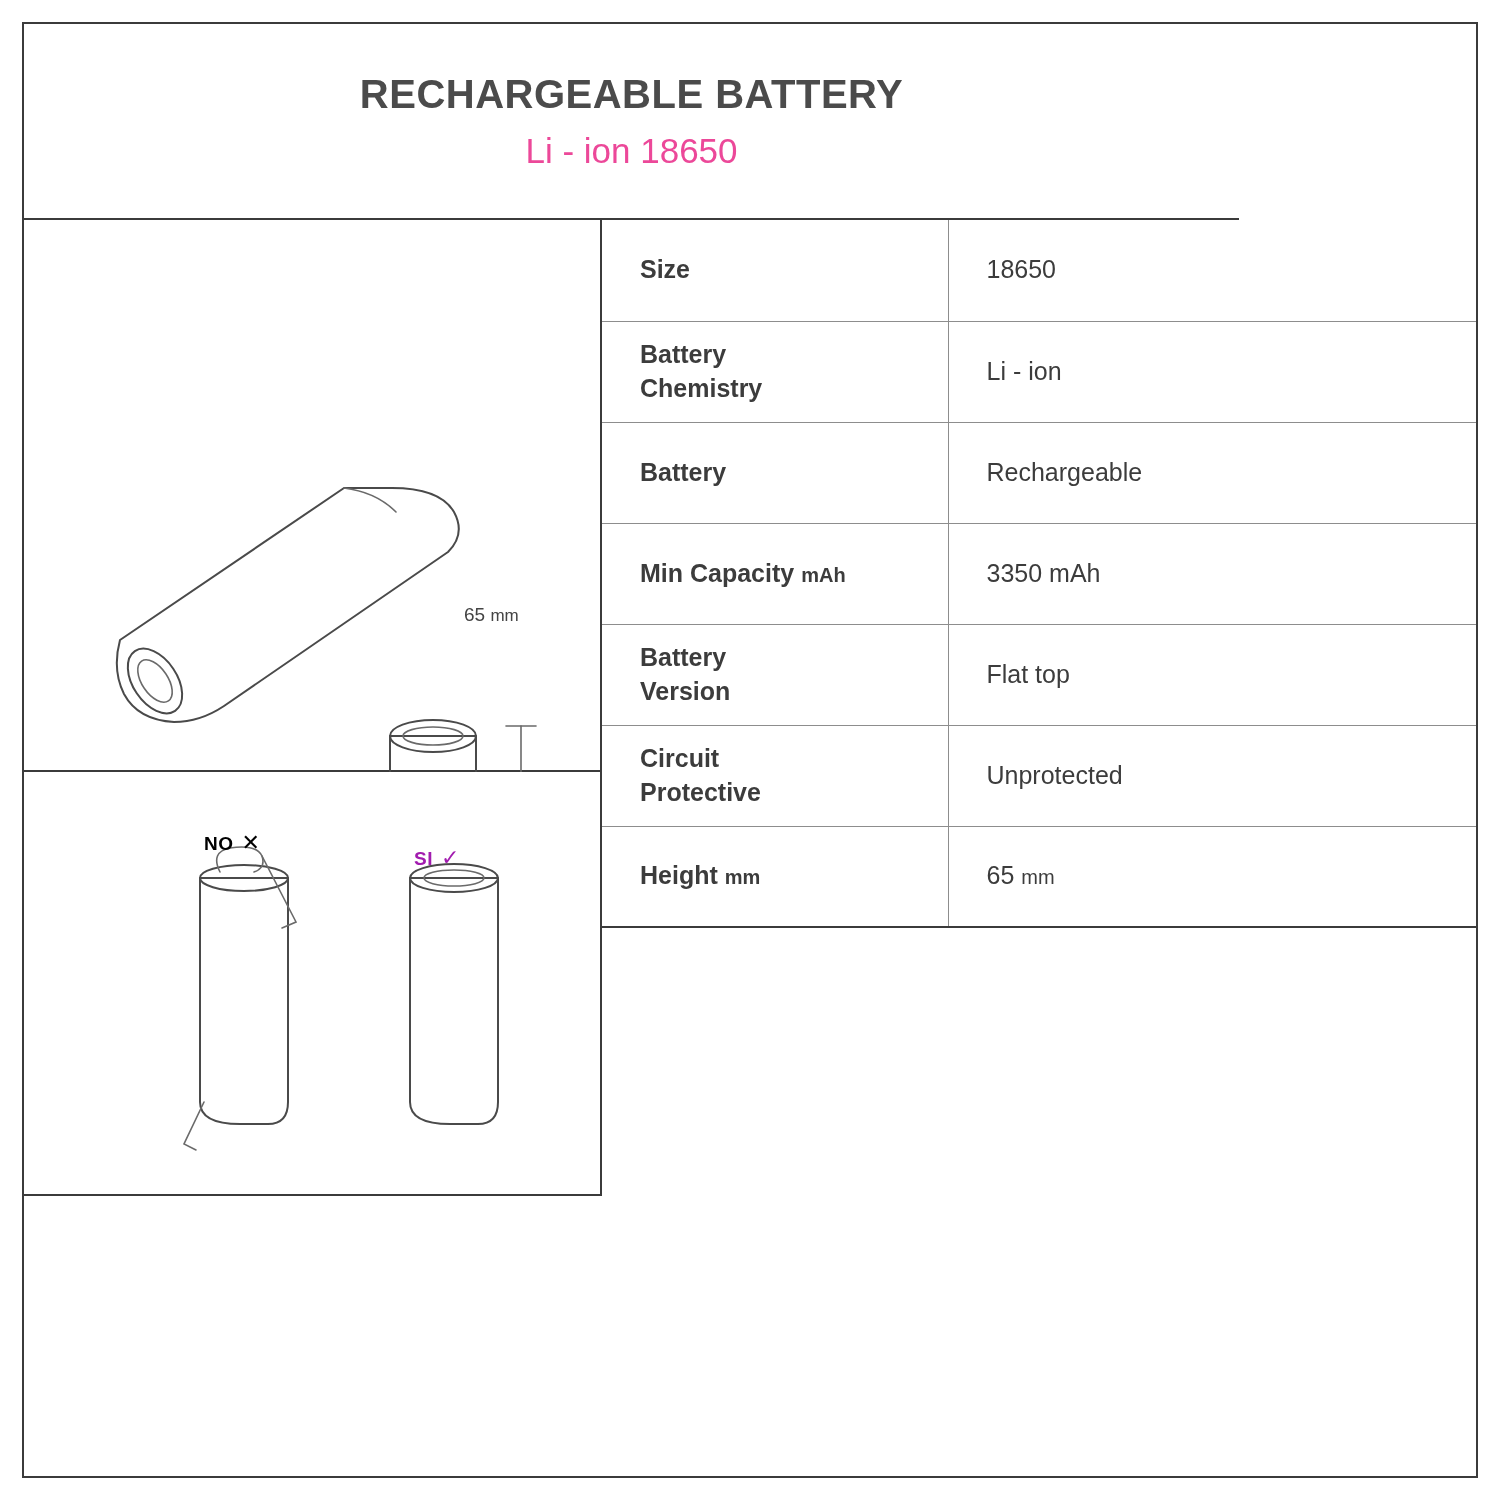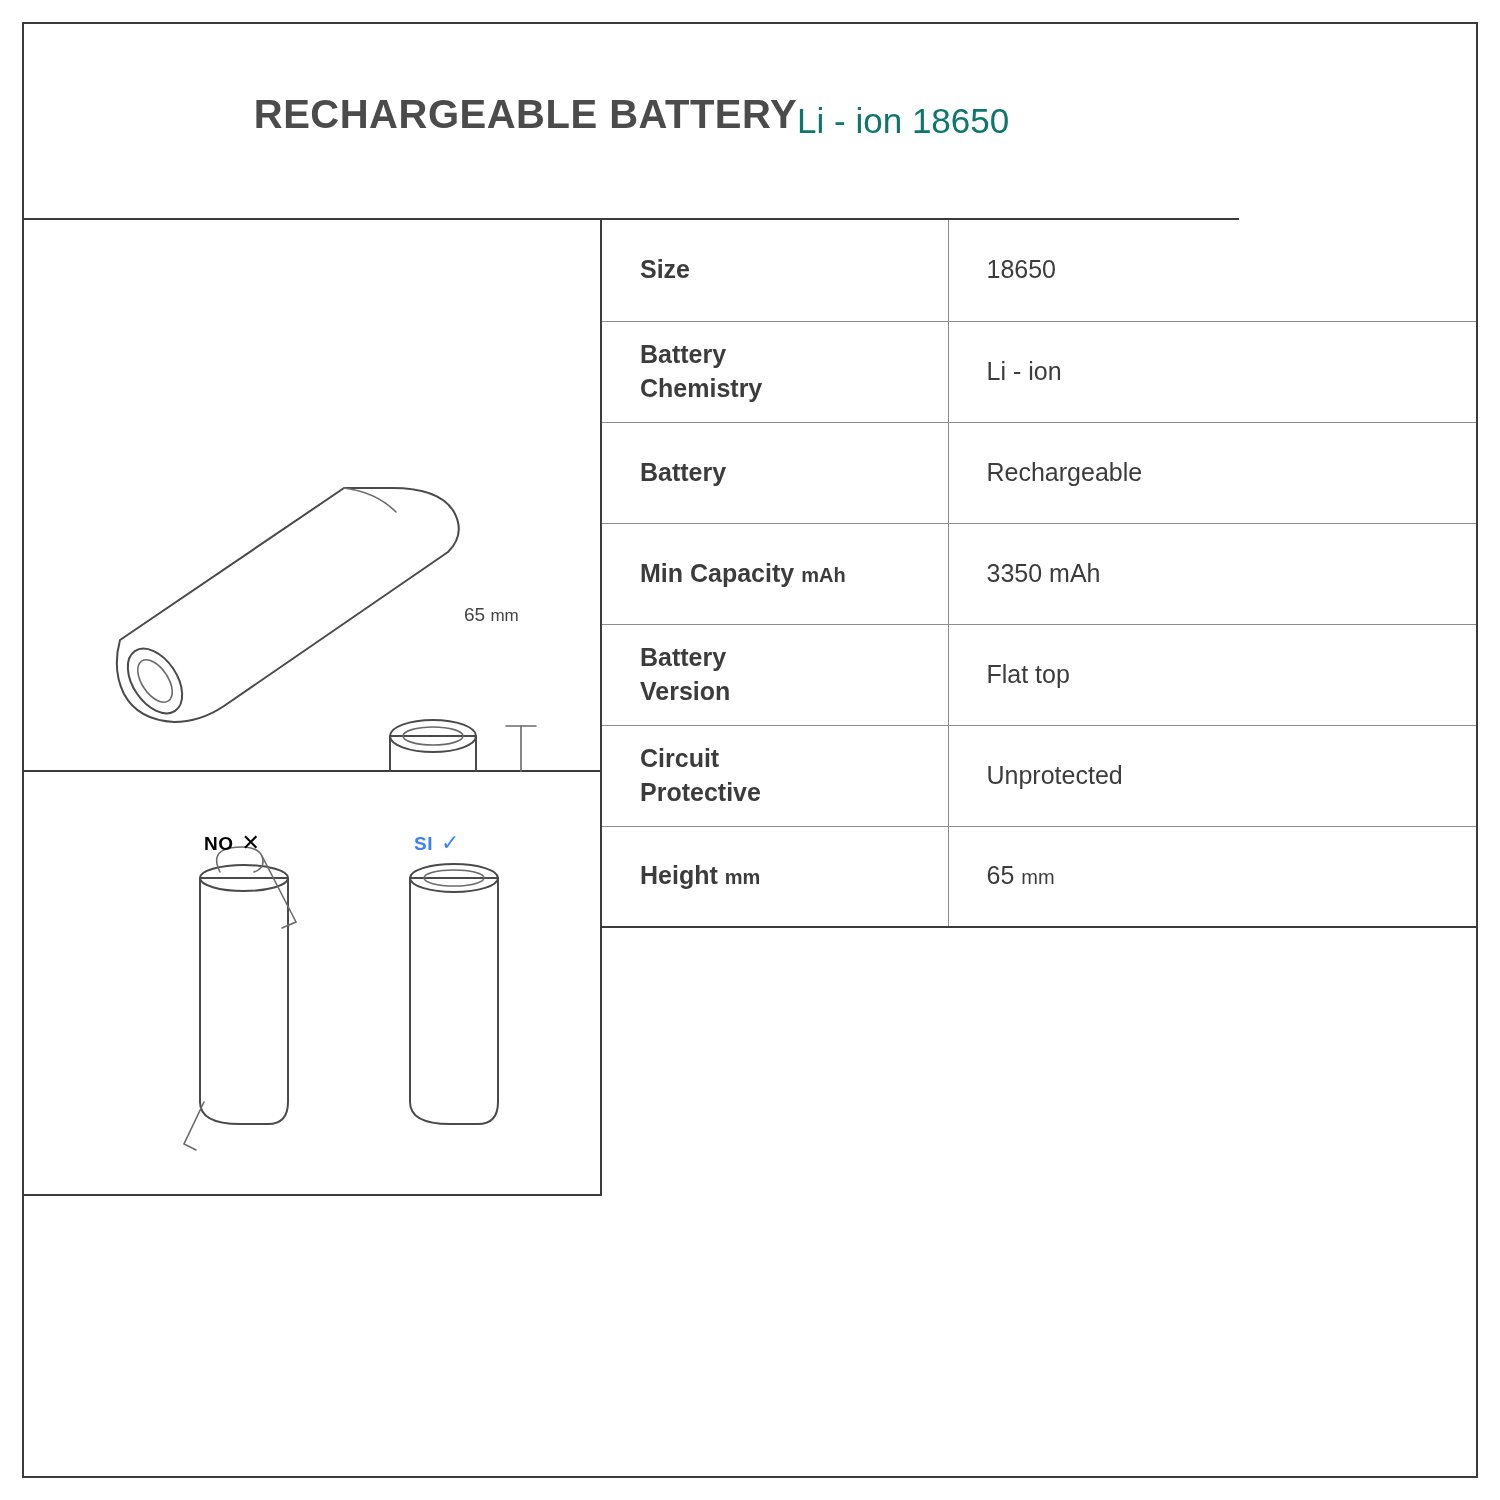--- a/index.html
+++ b/index.html
@@ -20,37 +20,37 @@
     left: 22px; top: 22px;
     width: 1456px; height: 1456px;
     border: 2px solid #3b3b3b;
   }
   
   .title-block {
     position: absolute;
     left: 24px; top: 24px;
     width: 1215px; height: 196px;
     display: flex;
-    flex-direction: row;
+    flex-direction: column;
     align-items: center;
     justify-content: center;
     border-bottom: 2px solid #3b3b3b;
   }
   .title-main {
     font-size: 40px;
     font-weight: bold;
     letter-spacing: 0.5px;
     color: #4b4b4b;
     margin: 0 0 14px 0;
     text-align: center;
   }
   .title-sub {
     font-size: 35px;
     font-weight: normal;
-    color: #0f766e;
+    color: #ec4899;
     margin: 0;
     text-align: center;
   }
 
   
   .left-col {
     position: absolute;
     left: 24px; top: 220px;
     width: 578px; height: 976px;
   }
@@ -76,21 +76,21 @@
   }
   .dim-label .unit { font-size: 17px; }
 
   .mark-no, .mark-si {
     position: absolute;
     font-size: 19px;
     font-weight: bold;
     letter-spacing: 0.5px;
   }
   .mark-no { color: #000000; }
-  .mark-si { color: #3b82f6; }
+  .mark-si { color: #a21caf; margin-top: 15px; }
   .mark-glyph { font-weight: normal; font-size: 22px; margin-left: 8px; }
 
   
   .spec-table {
     position: absolute;
     left: 602px; top: 220px;
     width: 874px;
     border-collapse: collapse;
   }
   .spec-table tr { height: 101px; }

